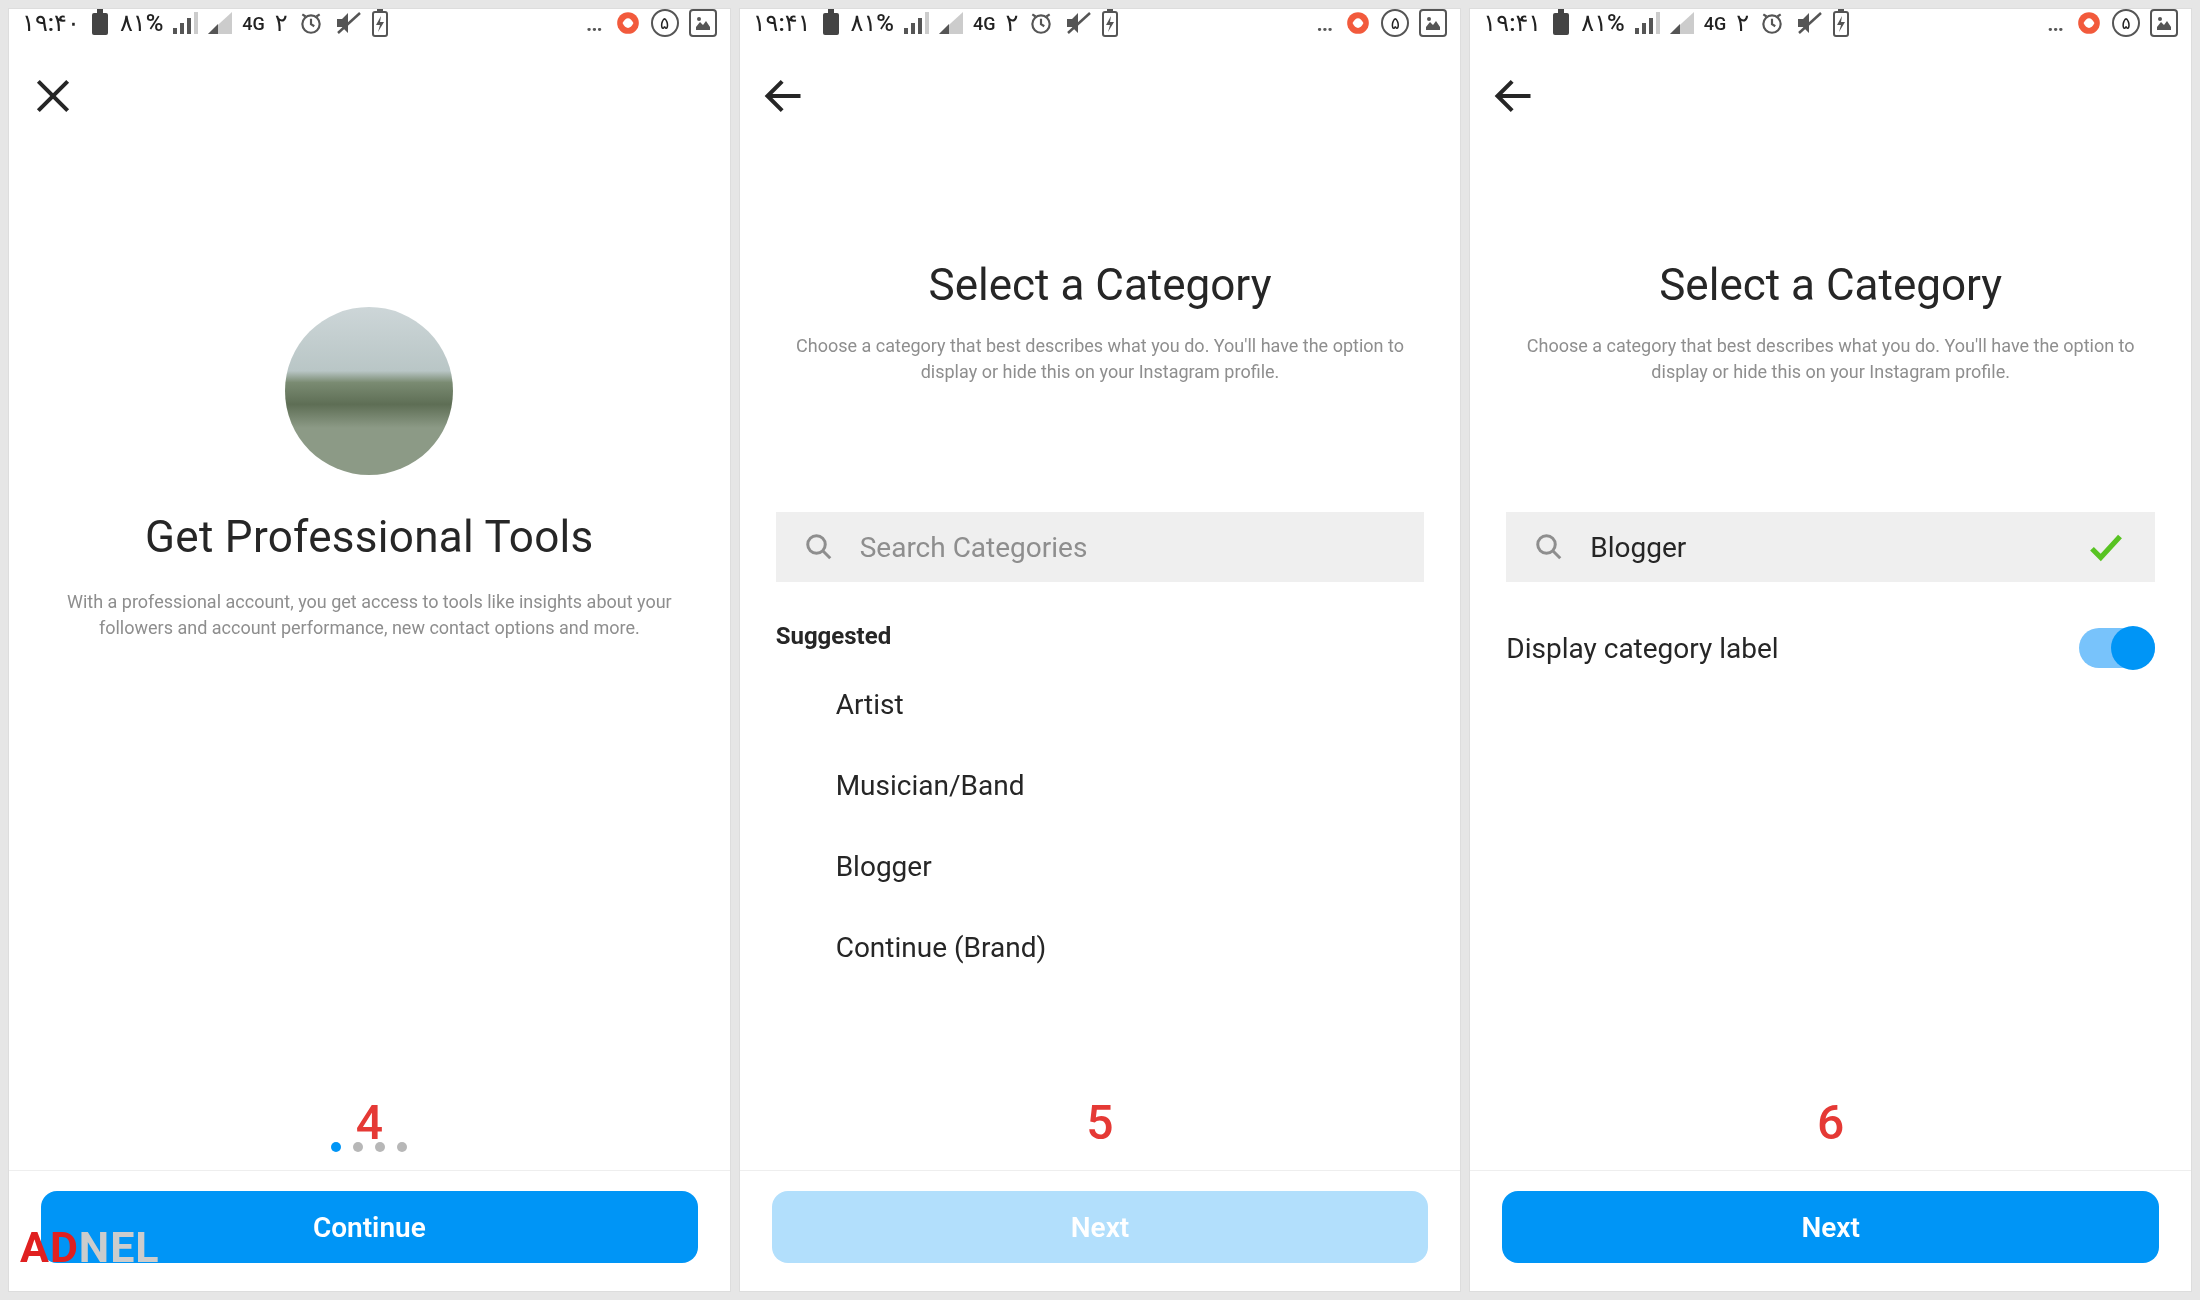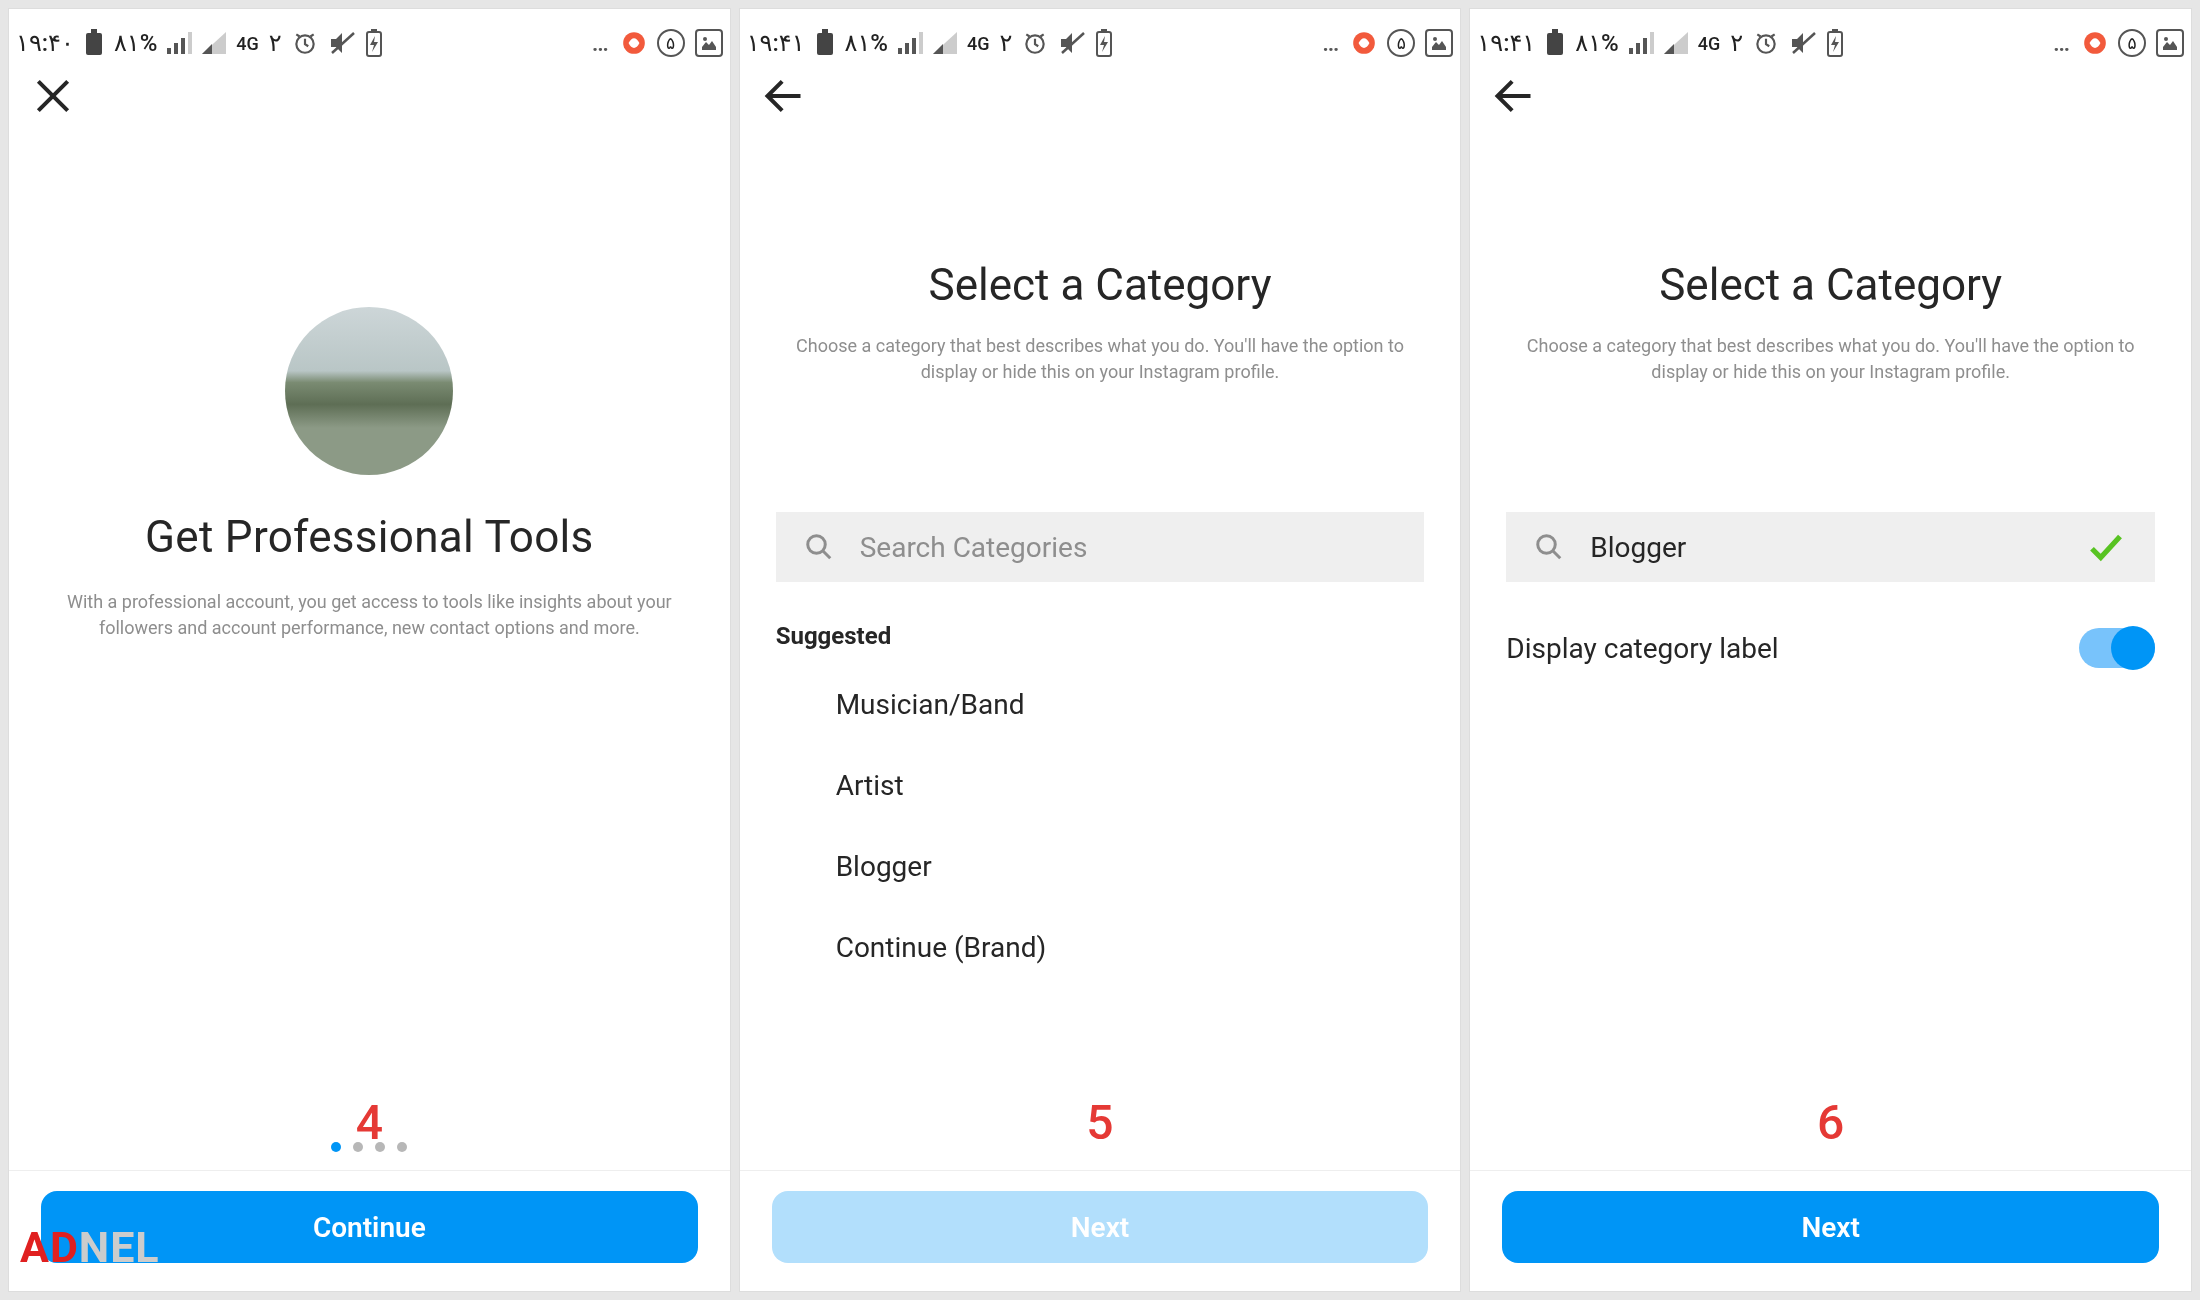--- a/index.html
+++ b/index.html
@@ -1,19 +1,19 @@
 <!DOCTYPE html>
 <html><head>
   <meta charset="utf-8">
   <style>
     * { margin:0; padding:0; box-sizing:border-box; font-family: -apple-system, "Segoe UI", Roboto, Arial, sans-serif; }
     body { background:#e6e6e6; width:2200px; height:1300px; overflow:hidden; position:relative; }
     .stage { display:flex; gap:8px; padding:8px; }
     .phone { background:#fff; width:726px; height:1284px; position:relative; border:1px solid #ddd; display:flex; flex-direction:column; }
-    .status-bar { height:48px; display:flex; align-items:flex-end; justify-content:space-between; padding:0 7px; font-size:24px; color:#222; font-weight:500;gap:44px; }
+    .status-bar { height:48px; display:flex; align-items:flex-start; justify-content:space-between; padding:0 13px; font-size:24px; color:#222; font-weight:500;gap:44px; }
     .status-left, .status-right { display:flex; align-items:center; gap:10px; }
     .status-right .icon-box { width:28px; height:28px; border:2px solid #555; border-radius:4px; display:flex; align-items:center; justify-content:center; font-size:16px;}
     .sig-bars { display:flex; align-items:flex-end; gap:3px; height:22px;}
     .sig-bars span{ width:4px; background:#555; display:block;}
     .sig-bars span:nth-child(1){height:6px;} .sig-bars span:nth-child(2){height:11px;}
     .sig-bars span:nth-child(3){height:16px;} .sig-bars span:nth-child(4){height:22px; background:#ccc;}
     .nav { height:78px; display:flex; align-items:center; padding:0 22px;}
     .nav .icon { width:44px; height:44px; cursor:pointer; color:#262626;}
     .content { flex:1; padding:0 36px; text-align:center; overflow:hidden;}
     .avatar { width:168px; height:168px; border-radius:50%; margin:172px auto 36px; overflow:hidden; position:relative;}
@@ -189,22 +189,22 @@
     </div>
     <div class="content left" style="flex:2;">
       <div class="search">
         <svg width="30" height="30" viewBox="0 0 24 24" fill="none" stroke="#8e8e8e" stroke-width="2.4">
             <circle cx="10" cy="10" r="7"></circle>
             <line x1="15" y1="15" x2="21" y2="21"></line>
           </svg>
         <input placeholder="Search Categories" style="">
       </div>
       <div class="section-h">Suggested</div>
+      <div class="list-item">Artist</div>
       <div class="list-item">Musician/Band</div>
-      <div class="list-item">Artist</div>
       <div class="list-item">Blogger</div>
       <div class="list-item">Continue (Brand)</div>
     </div>
     <div class="step-num" style="bottom:140px;">5</div>
     <div class="footer">
       <div class="btn disabled">Next</div>
     </div>
   </div>
 
   <div class="phone">

